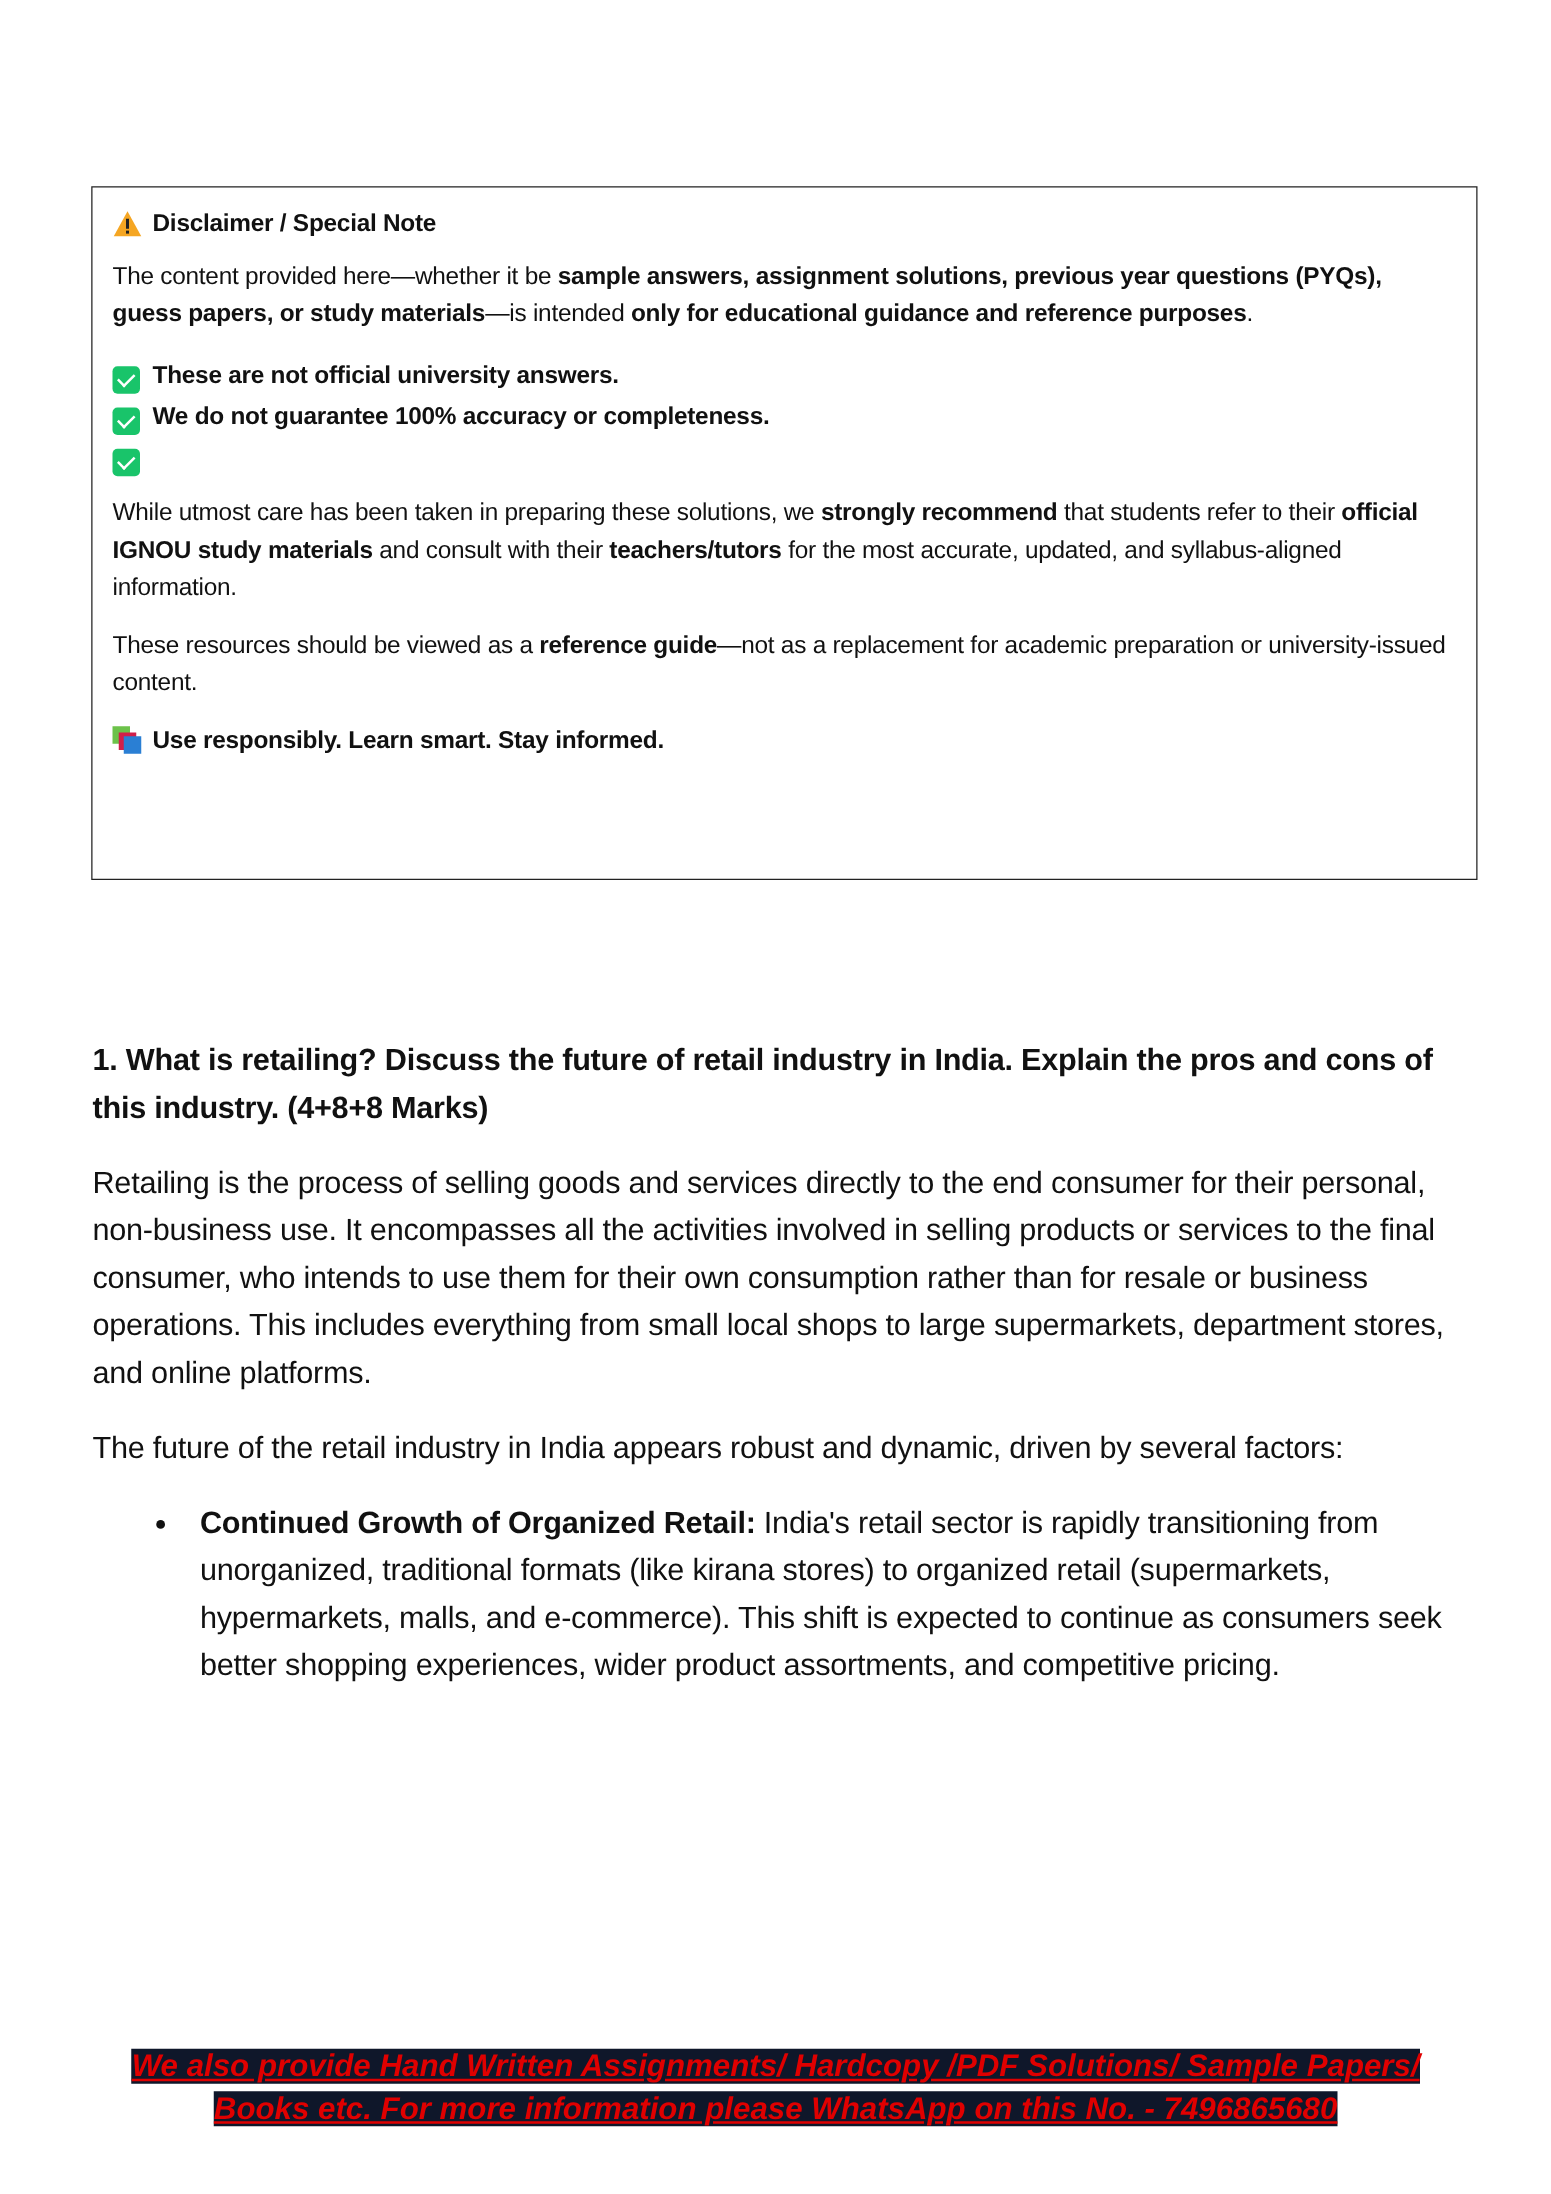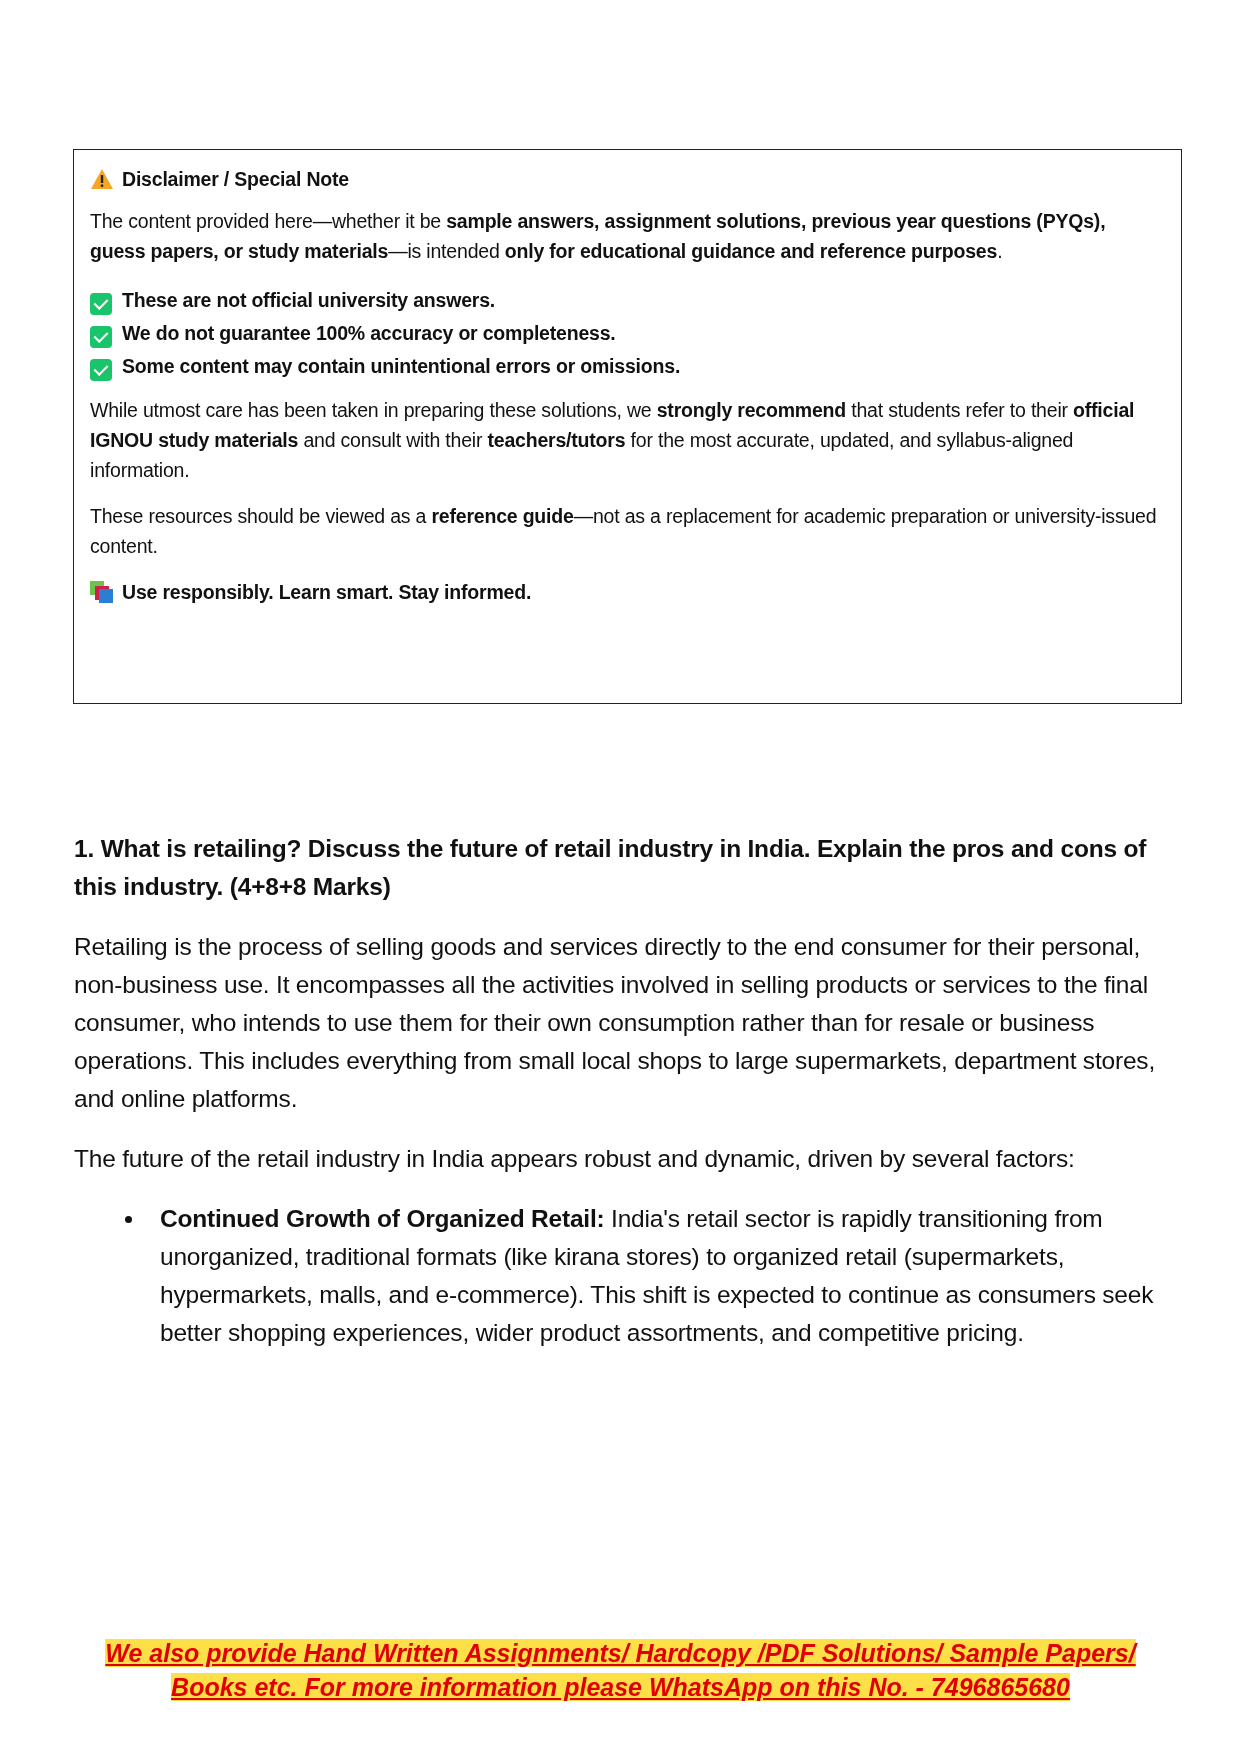--- a/index.html
+++ b/index.html
@@ -31,21 +31,21 @@
   .content { position: absolute; left: 74px; top: 830px; width: 1100px; font-size: 24.5px; line-height: 38px; letter-spacing: -0.2px; }
   .q-title { font-weight: bold; margin: 0 0 22px 0; }
   .h2 { font-weight: bold; margin: 0 0 22px 0; }
   .para { margin: 0 0 22px 0; }
   .bullets { margin: 13px; padding: 0; list-style: none; }
   .bullet { position: relative; padding-left: 73px; }
   .bullet .dot { position: absolute; left: 38px; top: 16px; width: 7px; height: 7px; border-radius: 50%; background: #111; }
 
   .promo { position: absolute; left: 0; top: 1636px; width: 1241px; text-align: center;
            font-size: 25px; line-height: 34px; font-weight: bold; font-style: italic; }
-  .promo span { background: #fde047; color: #e00000; text-decoration: underline; }
+  .promo span { background: #0f172a; color: #e00000; text-decoration: underline; }
 </style>
 </head>
 <body>
 
 <div class="page">
 
   <div class="disclaimer">
     <div class="title">
       <span class="icon-warn">
         <svg width="24" height="22" viewBox="0 0 24 22">
@@ -64,21 +64,20 @@
       <div class="check-row">
         <span class="icon-check"></span>
         <span>These are not official university answers.</span>
       </div>
       <div class="check-row">
         <span class="icon-check"></span>
         <span>We do not guarantee 100% accuracy or completeness.</span>
       </div>
       <div class="check-row">
         <span class="icon-check"></span>
-        <span>Some content may contain unintentional errors or omissions.</span>
       </div>
     </div>
 
     <p><span>While utmost care has been taken in preparing these solutions, we </span><b>strongly recommend</b><span> that students refer to their </span><b>official IGNOU study materials</b><span> and consult with their </span><b>teachers/tutors</b><span> for the most accurate, updated, and syllabus-aligned information.</span></p>
 
     <p><span>These resources should be viewed as a </span><b>reference guide</b><span>—not as a replacement for academic preparation or university-issued content.</span></p>
 
     <div class="footer-line">
       <span class="icon-books">
           <span class="b1"></span>

